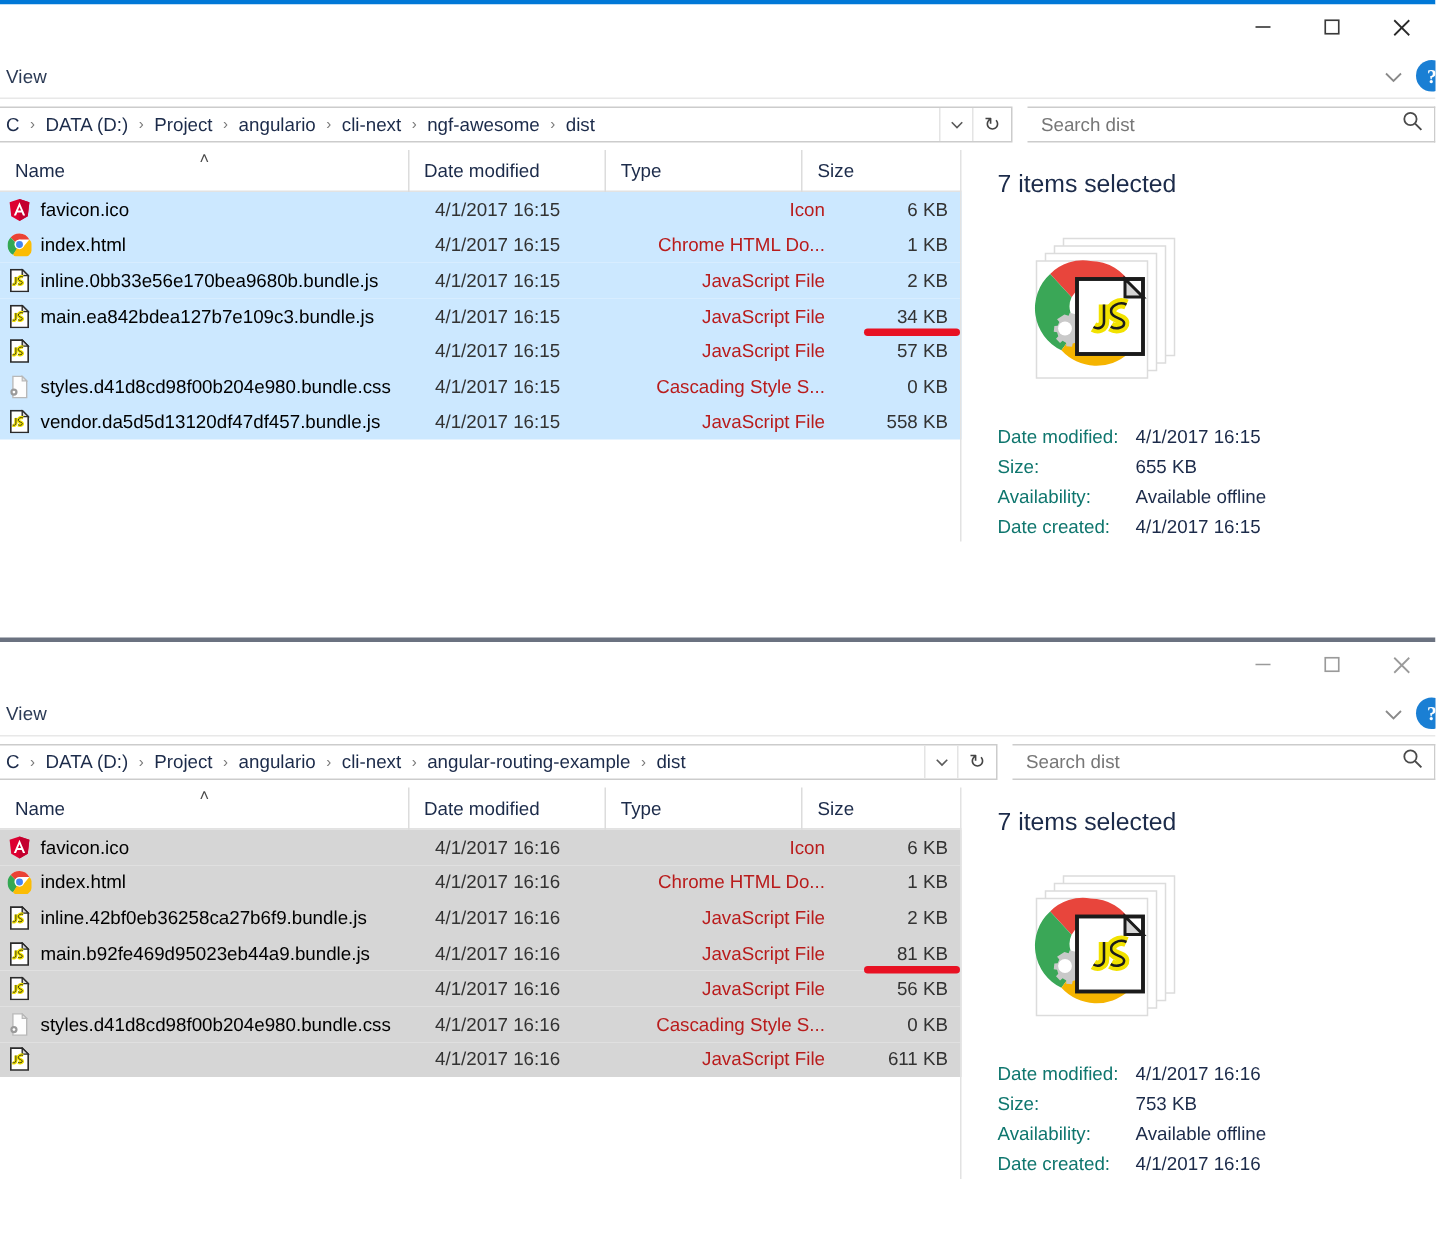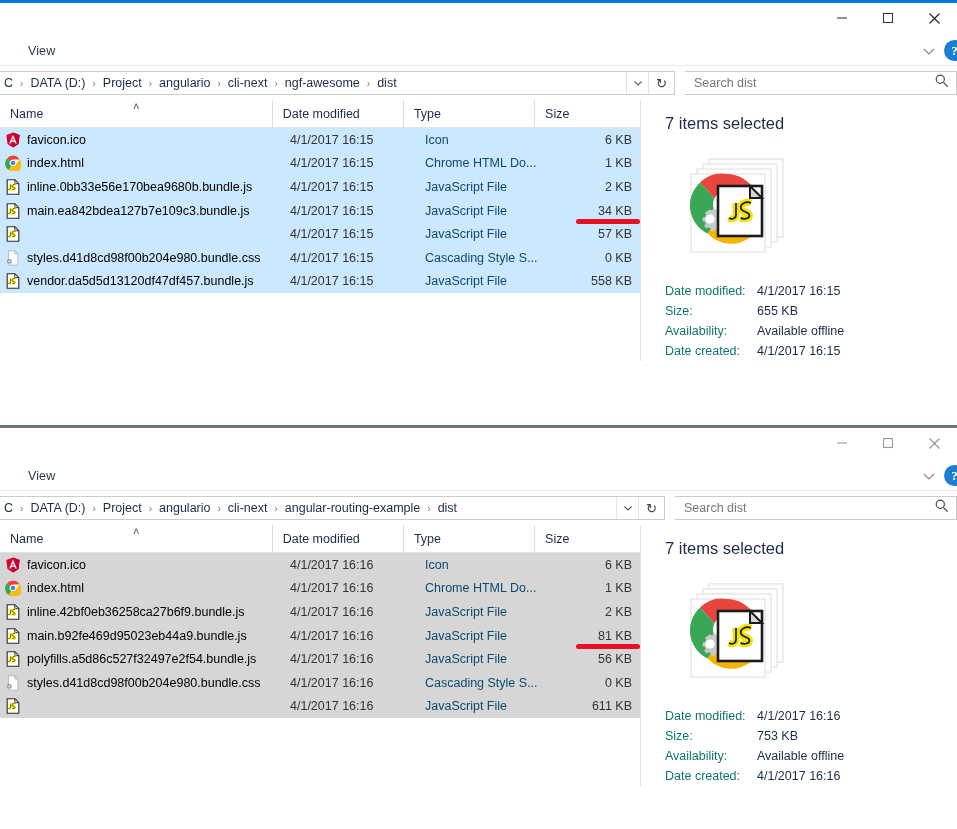--- a/index.html
+++ b/index.html
@@ -40,21 +40,21 @@
     position: relative;
     height: 30px;
     background: #ffffff;
     display: flex;
     align-items: center;
     border-bottom: 1px solid #e8e8e8;
   }
   .tab-label {
     font-size: 12.5px;
     color: #2b3a55;
-    margin-left: 28px;
+    margin-left: 4px;
     letter-spacing: .1px;
   }
   .tabrow-right {
     margin-left: auto;
     display: flex;
     align-items: center;
     gap: 6px;
     padding-right: 0px;
   }
   .chev-ribbon { width: 18px; height: 18px; display:block; }
@@ -174,21 +174,21 @@
   .row.sel-inactive { background: #d6d6d6; }
   .cell-name {
     width: 280px;
     display: flex; align-items: center;
     padding-left: 5px;
     color: #000000;
     overflow: hidden; white-space: nowrap;
   }
   .cell-name .fname { margin-left: 6px; }
   .cell-date { width: 135px; color: #333333; padding-left: 10px; white-space: nowrap; }
-  .cell-type { width: 135px; color: #0c4a6e; padding-left: 10px; white-space: nowrap; overflow:hidden; }
+  .cell-type { width: 135px; color: #b91c1c; padding-left: 10px; white-space: nowrap; overflow:hidden;text-align:right; }
   .cell-size { width: 91px; color: #333333; text-align: right; padding-right: 9px; white-space: nowrap; }
 
   .ficon { width: 16px; height: 16px; flex: 0 0 16px; display: block; }
 
   .listpane-rightborder {
     position: absolute; top: 0; right: 0; bottom: 0;
     width: 1px; background: #e2e2e2;
   }
 
   
@@ -623,21 +623,20 @@
     <div class="row sel-inactive">
       <div class="cell-name">
         <svg class="ficon" viewBox="0 0 16 16">
         <path d="M2.2 0.7h7.6l4.0 4.0v10.6H2.2z" fill="#ffffff" stroke="#2b2b2b" stroke-width="1.1"></path>
         <path d="M9.8 0.7v4.0h4.0z" fill="#d9d9d9" stroke="#2b2b2b" stroke-width="0.9"></path>
         <path d="M10.4 5.6c-1.6-.7-3.4.3-3.2 1.6.2 1.3 2.6 1.1 2.7 2.2.1 1.0-1.6 1.5-2.8.8" fill="none" stroke="#f2e200" stroke-width="2.2"></path>
         <path d="M5.6 5.6v3.6c0 1.3-1.3 1.6-2.2 1.1" fill="none" stroke="#f2e200" stroke-width="2.2"></path>
         <path d="M10.4 5.6c-1.6-.7-3.4.3-3.2 1.6.2 1.3 2.6 1.1 2.7 2.2.1 1.0-1.6 1.5-2.8.8" fill="none" stroke="#1b1b1b" stroke-width="0.55"></path>
         <path d="M5.6 5.6v3.6c0 1.3-1.3 1.6-2.2 1.1" fill="none" stroke="#1b1b1b" stroke-width="0.55"></path>
       </svg>
-        <span class="fname">polyfills.a5d86c527f32497e2f54.bundle.js</span>
       </div>
       <div class="cell-date">4/1/2017 16:16</div>
       <div class="cell-type">JavaScript File</div>
       <div class="cell-size">56 KB</div>
     </div>
     <div class="row sel-inactive">
       <div class="cell-name">
         <svg class="ficon" viewBox="0 0 16 16">
         <path d="M3.6 0.9h6.2l3.0 3.0v11.2H3.6z" fill="#fdfdfd" stroke="#b8b8b8" stroke-width="0.9"></path>
         <path d="M9.8 0.9v3.0h3.0z" fill="#e6e6e6" stroke="#b8b8b8" stroke-width="0.8"></path>

